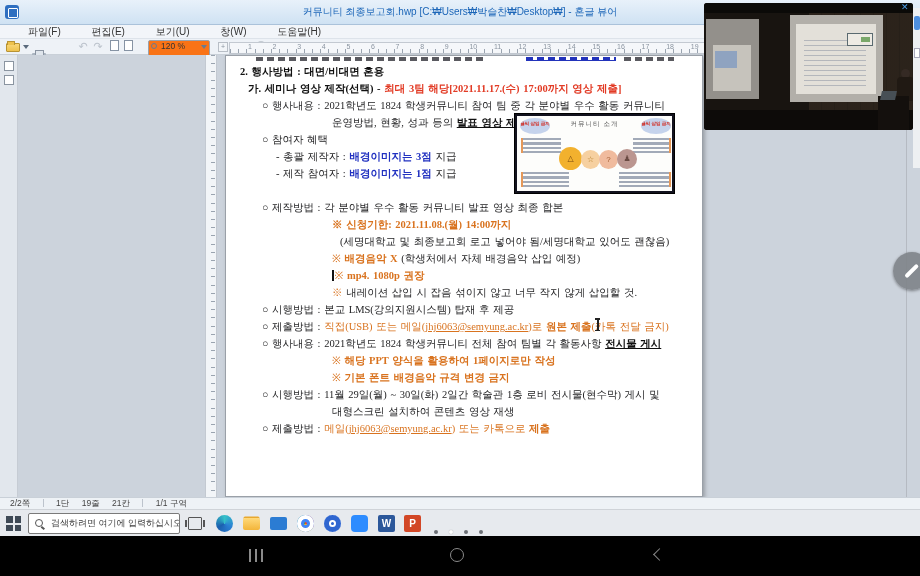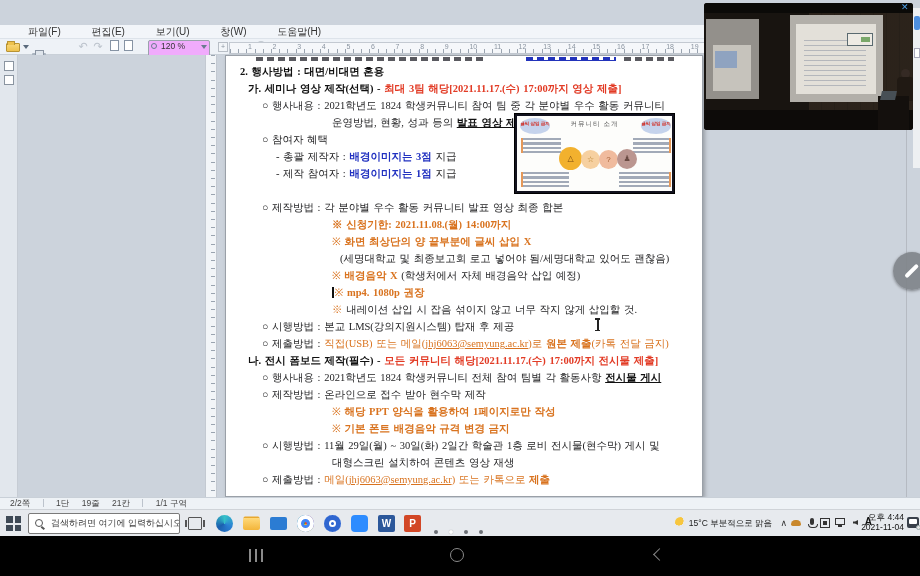--- a/index.html
+++ b/index.html
@@ -18,21 +18,21 @@
 
   
   .menubar { position:absolute; left:0; top:25px; width:920px; height:14px; background:#f2f5f9;
     border-bottom:1px solid #dde3ea; font-size:10px; color:#333; }
   .menubar span { display:inline-block; margin-left:28px; cursor:default; }
 
   
   .toolbar { position:absolute; left:0; top:39px; width:920px; height:16px; background:#eef2f7;
     border-bottom:1px solid #c9d0d8; }
   .tb { position:absolute; top:1px; width:14px; height:13px; }
-  .zoombox { position:absolute; left:148px; top:1px; width:62px; height:18px; background:#f0abfc;
+  .zoombox { position:absolute; left:148px; top:1px; width:62px; height:18px; background:#f97316;
     border:1px solid #9aa2ac; border-radius:2px; font-size:8.5px; color:#333; line-height:11px; padding-left:12px; }
   .zoombox .mag { position:absolute; left:2px; top:2px; width:6px; height:6px; border:1px solid #6a7a90; border-radius:50%; }
   .zoombox .car { position:absolute; right:2px; top:4px; width:0; height:0;
     border-left:3px solid transparent; border-right:3px solid transparent; border-top:4px solid #6a7a90; }
 
   
   .i-folder { background:linear-gradient(#f9d77a,#eec24e); border:1px solid #b89334; border-radius:1px; position:relative; }
   .i-folder:before { content:""; position:absolute; left:0; top:-3px; width:6px; height:3px; background:#eec24e;
     border:1px solid #b89334; border-bottom:none; border-radius:1px 1px 0 0; }
   .i-caret { width:0; height:0; border-left:3px solid transparent; border-right:3px solid transparent;
@@ -179,20 +179,24 @@
   
   .fab { position:absolute; left:893px; top:252px; width:38px; height:38px; border-radius:50%;
     background:rgba(128,132,138,.92); box-shadow:0 1px 3px rgba(0,0,0,.4); }
   .fab .pen { position:absolute; left:10px; top:17px; width:17px; height:3.5px; background:#fff; border-radius:2px; transform:rotate(-45deg); }
 </style>
 </head>
 <body>
 
 <div id="screen">
 
+  <div class="titlebar">
+    <div class="appico"></div>
+    <div class="t">커뮤니티 최종보고회.hwp [C:₩Users₩박슬찬₩Desktop₩] - 혼글 뷰어</div>
+  </div>
 
   <div class="menubar">
     <span>파일(F)</span>
     <span>편집(E)</span>
     <span>보기(U)</span>
     <span>창(W)</span>
     <span>도움말(H)</span>
   </div>
 
   <div class="toolbar">
@@ -262,30 +266,27 @@
         <div class="doc-line" style="padding-left: 8px;"><span class="s-bk">2. 행사방법 : 대면/비대면 혼용</span></div>
         <div class="doc-line" style="padding-left: 16px;"><span class="s-bk">가. 세미나 영상 제작(선택) - </span><span class="s-r">최대 3팀 해당[2021.11.17.(수) 17:00까지 영상 제출]</span></div>
         <div class="doc-line" style="padding-left: 30px;"><span class="s-k">○ 행사내용 : 2021학년도 1824 학생커뮤니티 참여 팀 중 각 분야별 우수 활동 커뮤니티</span></div>
         <div class="doc-line" style="padding-left: 100px;"><span class="s-k">운영방법, 현황, 성과 등의 </span><span class="s-ku">발표 영상 제작</span></div>
         <div class="doc-line" style="padding-left: 30px;"><span class="s-k">○ 참여자 혜택</span></div>
         <div class="doc-line" style="padding-left: 44px;"><span class="s-k">- 총괄 제작자 : </span><span class="s-bl">배경이미지는 3점</span><span class="s-k"> 지급</span></div>
         <div class="doc-line" style="padding-left: 44px;"><span class="s-k">- 제작 참여자 : </span><span class="s-bl">배경이미지는 1점</span><span class="s-k"> 지급</span></div>
         <div class="doc-line" style="padding-left: 0px;"></div>
         <div class="doc-line" style="padding-left: 30px;"><span class="s-k">○ 제작방법 : 각 분야별 우수 활동 커뮤니티 발표 영상 최종 합본</span></div>
         <div class="doc-line" style="padding-left: 100px;"><span class="s-ob">※ 신청기한: 2021.11.08.(월) 14:00까지</span></div>
-        <div class="doc-line" style="padding-left: 100px;"><span class="s-o">※ </span><span class="s-ob">화면 최상단의 양 끝부분에 글씨 삽입 X</span></div>
         <div class="doc-line" style="padding-left: 108px;"><span class="s-k">(세명대학교 및 최종보고회 로고 넣어야 됨/세명대학교 있어도 괜찮음)</span></div>
         <div class="doc-line" style="padding-left: 100px;"><span class="s-o">※ </span><span class="s-ob">배경음악 X</span><span class="s-k"> (학생처에서 자체 배경음악 삽입 예정)</span></div>
         <div class="doc-line" style="padding-left: 100px;"><span class="caret"></span><span class="s-o">※ </span><span class="s-ob">mp4. 1080p 권장</span></div>
         <div class="doc-line" style="padding-left: 100px;"><span class="s-o">※ </span><span class="s-k">내레이션 삽입 시 잡음 섞이지 않고 너무 작지 않게 삽입할 것.</span></div>
         <div class="doc-line" style="padding-left: 30px;"><span class="s-k">○ 시행방법 : 본교 LMS(강의지원시스템) 탑재 후 제공</span></div>
         <div class="doc-line" style="padding-left: 30px;"><span class="s-k">○ 제출방법 : </span><span class="s-o">직접(USB) 또는 메일(</span><span class="s-ou">jhj6063@semyung.ac.kr</span><span class="s-o">)로 </span><span class="s-ob">원본 제출</span><span class="s-o">(카톡 전달 금지)</span></div>
-        <div class="doc-line" style="padding-left: 16px;"><span class="s-bk">나. 전시 폼보드 제작(필수) - </span><span class="s-r">모든 커뮤니티 해당[2021.11.17.(수) 17:00까지 전시물 제출]</span></div>
         <div class="doc-line" style="padding-left: 30px;"><span class="s-k">○ 행사내용 : 2021학년도 1824 학생커뮤니티 전체 참여 팀별 각 활동사항 </span><span class="s-ku">전시물 게시</span></div>
-        <div class="doc-line" style="padding-left: 30px;"><span class="s-k">○ 제작방법 : 온라인으로 접수 받아 현수막 제작</span></div>
         <div class="doc-line" style="padding-left: 100px;"><span class="s-o">※ </span><span class="s-ob">해당 PPT 양식을 활용하여 1페이지로만 작성</span></div>
         <div class="doc-line" style="padding-left: 100px;"><span class="s-o">※ </span><span class="s-ob">기본 폰트 배경음악 규격 변경 금지</span></div>
         <div class="doc-line" style="padding-left: 30px;"><span class="s-k">○ 시행방법 : 11월 29일(월) ~ 30일(화) 2일간 학술관 1층 로비 전시물(현수막) 게시 및</span></div>
         <div class="doc-line" style="padding-left: 100px;"><span class="s-k">대형스크린 설치하여 콘텐츠 영상 재생</span></div>
         <div class="doc-line" style="padding-left: 30px;"><span class="s-k">○ 제출방법 : </span><span class="s-o">메일(</span><span class="s-ou">jhj6063@semyung.ac.kr</span><span class="s-o">) 또는 카톡으로 </span><span class="s-ob">제출</span></div>
       </div>
 
     <div class="slide">
       <div class="inner">
         <div class="stitle">커뮤니티 소개</div>
@@ -333,39 +334,20 @@
     <div class="app" style="left:270px;top:7px;height:13px;background:#2b7cd3;border-radius:2px;"></div>
     <div class="app" style="left:297px;border-radius:50%;background:conic-gradient(#ea4335 0 33%,#fbbc05 33% 66%,#34a853 66% 100%);box-shadow:inset 0 0 0 4px #fff, inset 0 0 0 7px #4285f4;"></div>
     <div class="app" style="left:324px;border-radius:50%;background:#2f66d0;box-shadow:inset 0 0 0 5px #2f66d0, inset 0 0 0 7px #fff;"></div>
     <div class="app" style="left:351px;background:#2d8cff;border-radius:4px;"></div>
     <div class="app" style="left:378px;background:#2b579a;border-radius:2px;color:#fff;font-size:10px;font-weight:bold;text-align:center;line-height:17px;">W</div>
     <div class="app" style="left:404px;background:#d24726;border-radius:2px;color:#fff;font-size:10px;font-weight:bold;text-align:center;line-height:17px;">P</div>
 
   </div>
   <div class="dots"><i></i><i class="lit"></i><i></i><i></i></div>
 
-  <div class="tray" style="width:260px;">
-    <div class="weather">
-      <span class="sunico"></span><span>15°C 부분적으로 맑음</span>
-    </div>
-    <div class="chev">∧</div>
-    <div class="trayico t-cloud" style="right:119px;"></div>
-    <div class="trayico t-mic" style="right:106px;"></div>
-    <div class="trayico t-sq" style="right:90px;"></div>
-    <div class="trayico t-mon" style="right:75px;"></div>
-    <div class="trayico t-vol" style="right:62px;"></div>
-    <div class="t-ime" style="right:48px;">A</div>
-    <div class="clock">
-      <div>오후 4:44</div>
-      <div>2021-11-04</div>
-    </div>
-    <div class="notif">
-        <i></i>
-      </div>
-  </div>
 
   <div class="nav">
     <div class="nav-recents">
         <i></i>
         <i></i>
         <i></i>
       </div>
     <div class="nav-home"></div>
     <div class="nav-back"></div>
   </div>

